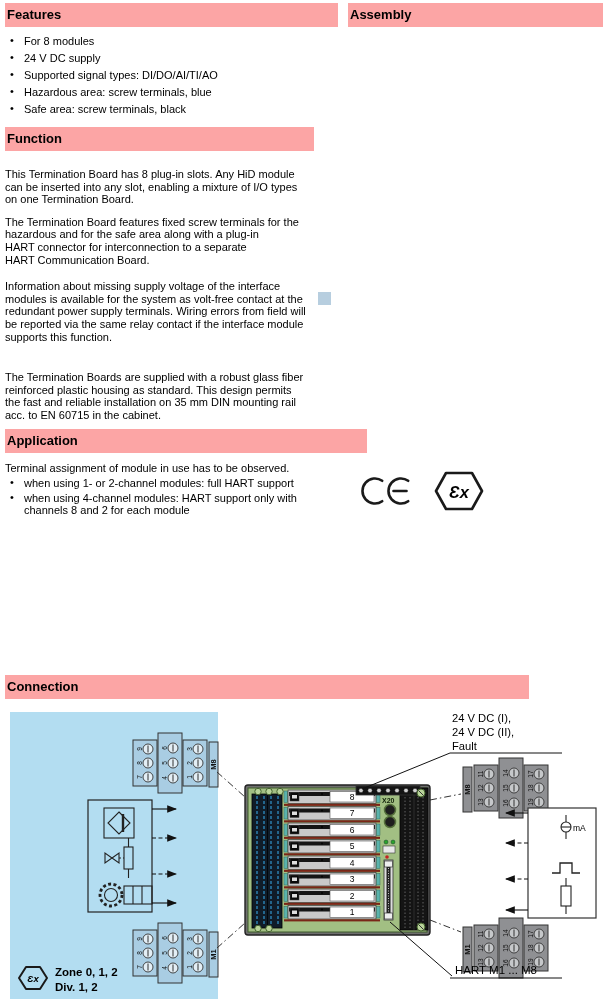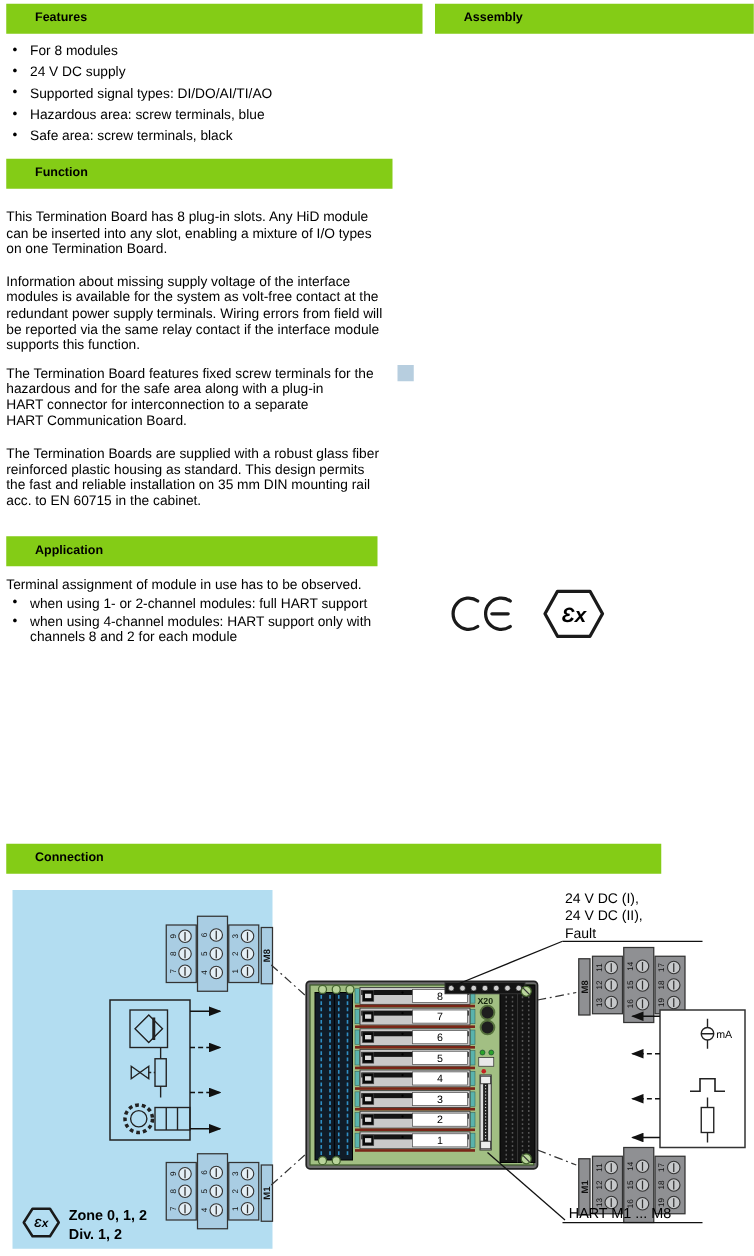--- a/index.html
+++ b/index.html
@@ -1,23 +1,23 @@
 <!DOCTYPE html>
 <html><head>
 <meta charset="utf-8">
 <style>
   html,body{margin:0;padding:0;}
   body{
     width:603px;height:1005px;background:#ffffff;position:relative;
     font-family:"Liberation Sans",sans-serif;color:#000;overflow:hidden;
   }
   .bar{
-    position:absolute;height:24px;background:#84cc16;
-    font-weight:bold;font-size:10px;line-height:24px;
-    padding-left:23px;box-sizing:border-box;
+    position:absolute;height:24px;background:#fca5a5;
+    font-weight:bold;font-size:13px;line-height:24px;
+    padding-left:2px;box-sizing:border-box;
   }
   .body-text{font-size:11px;line-height:12.6px;}
   .para{white-space:pre-line;margin:0 0 10px 0;}
   .blist{position:absolute;}
   .bitem{position:relative;padding-left:19px;margin-bottom:4.5px;font-size:11px;line-height:12.6px;}
   .bitem .dot{position:absolute;left:5px;top:-1px;}
   .sel{position:absolute;background:#b7cedf;z-index:-1;}
   svg text{font-family:"Liberation Sans",sans-serif;}
 </style>
 </head>
@@ -38,37 +38,37 @@
   </div>
 
   <div class="bar" style="left:5px;top:127px;width:309px">
     <span>Function</span>
   </div>
 
   <div class="body-text" style="position:absolute;left:5px;top:168px;width:344px">
     <p class="para">This Termination Board has 8 plug-in slots. Any HiD module
 can be inserted into any slot, enabling a mixture of I/O types
 on one Termination Board.</p>
+    <p class="para">The Termination Board features fixed screw terminals for the
+hazardous and for the safe area along with a plug-in
+HART connector for interconnection to a separate
+HART Communication Board.</p>
     <p class="para" style="margin-top:14px">Information about missing supply voltage of the interface
 modules is available for the system as volt-free contact at the
 redundant power supply terminals. Wiring errors from field will
 be reported via the same relay contact if the interface module
 supports this function.</p>
-    <p class="para">The Termination Board features fixed screw terminals for the
-hazardous and for the safe area along with a plug-in
-HART connector for interconnection to a separate
-HART Communication Board.</p>
-    <p class="para" style="margin-top:14px">The Termination Boards are supplied with a robust glass fiber
+    <p class="para" style="margin-top:28px">The Termination Boards are supplied with a robust glass fiber
 reinforced plastic housing as standard. This design permits
 the fast and reliable installation on 35 mm DIN mounting rail
 acc. to EN 60715 in the cabinet.</p>
   </div>
   <div class="sel" style="left:318px;top:292px;width:13px;height:13px;z-index:0"></div>
 
-  <div class="bar" style="left:5px;top:429px;width:297px">
+  <div class="bar" style="left:5px;top:429px;width:362px">
     <span>Application</span>
   </div>
 
   <div class="body-text" style="position:absolute;left:5px;top:462px;width:333px">Terminal assignment of module in use has to be observed.</div>
   <div class="blist" style="left:5px;top:477px;width:333px">
     <div class="bitem" style="margin-bottom:2px"><span class="dot">•</span><span>when using 1- or 2-channel modules: full HART support</span></div>
     <div class="bitem"><span class="dot">•</span><span>when using 4-channel modules: HART support only with channels 8 and 2 for each module</span></div>
   </div>
 
   <div class="bar" style="left:348px;top:3px;width:281px">

